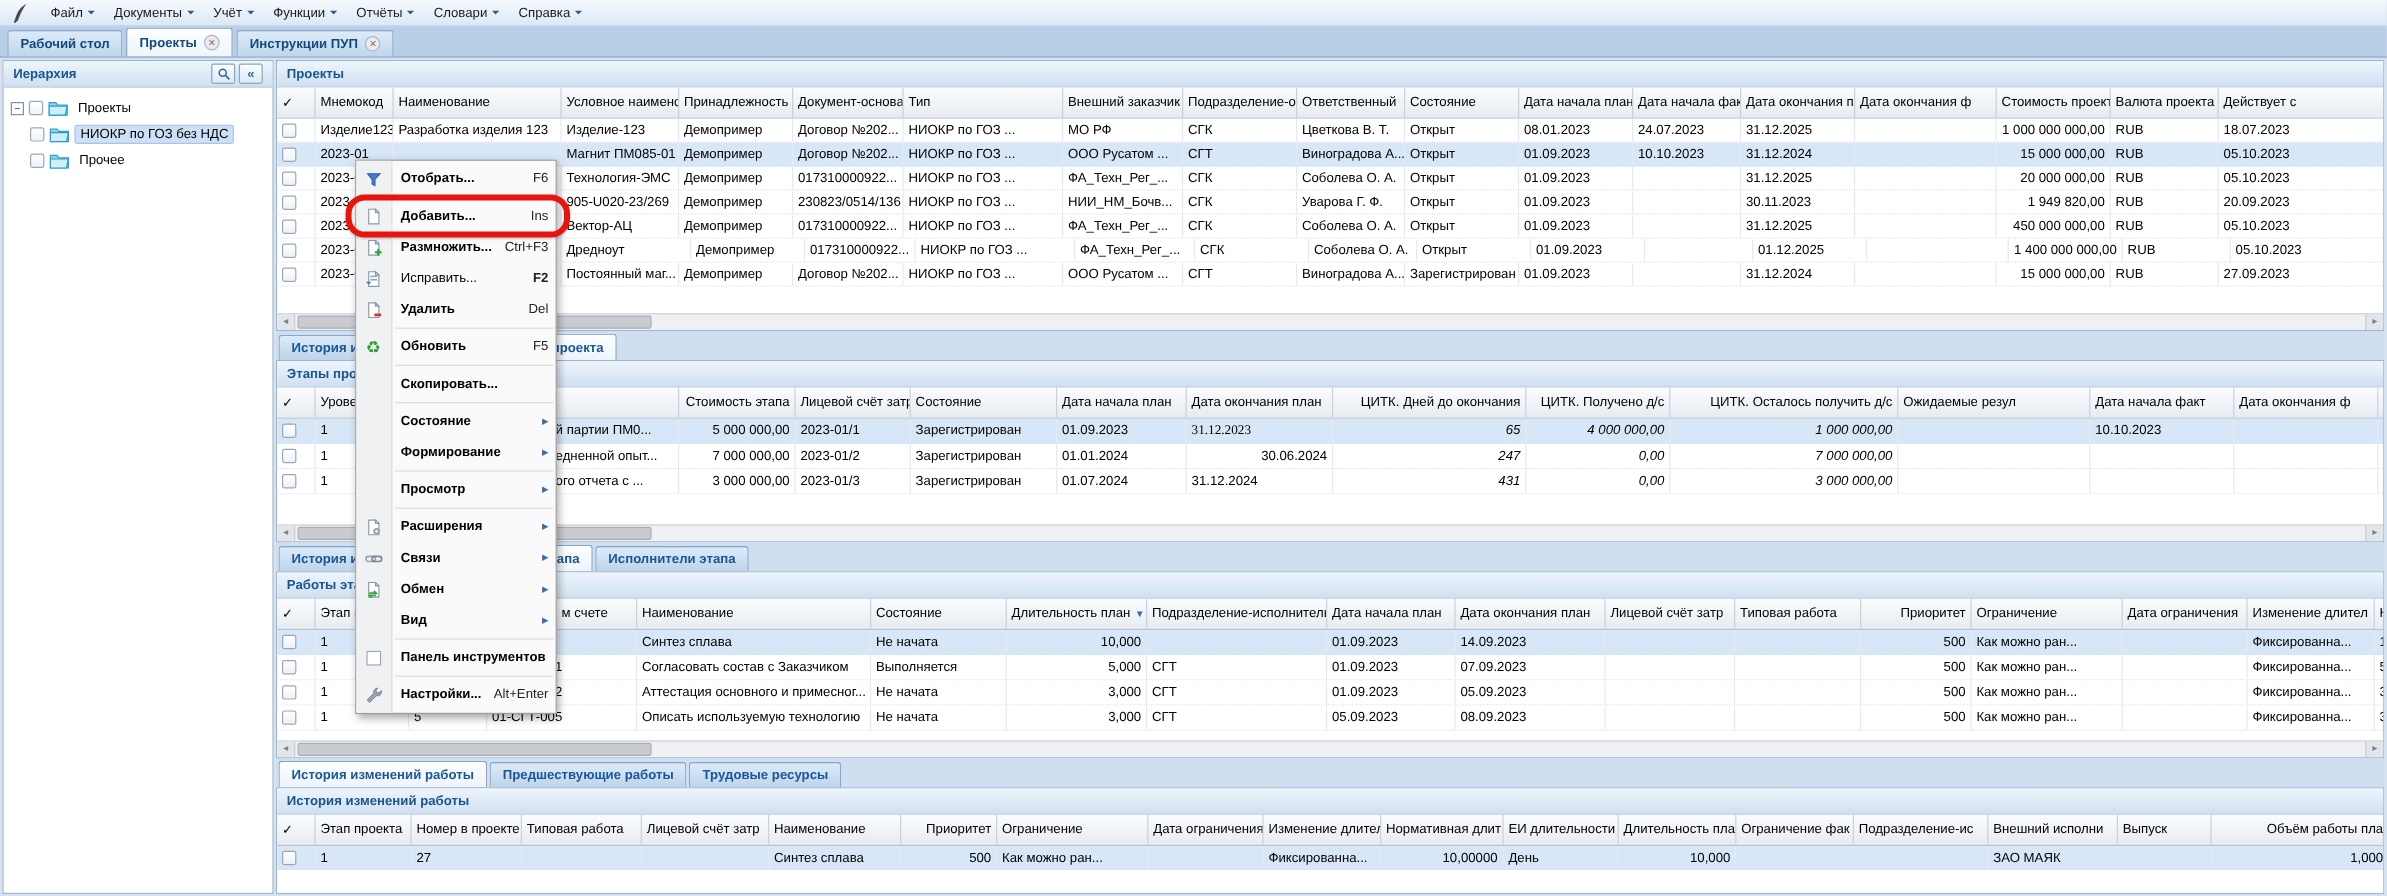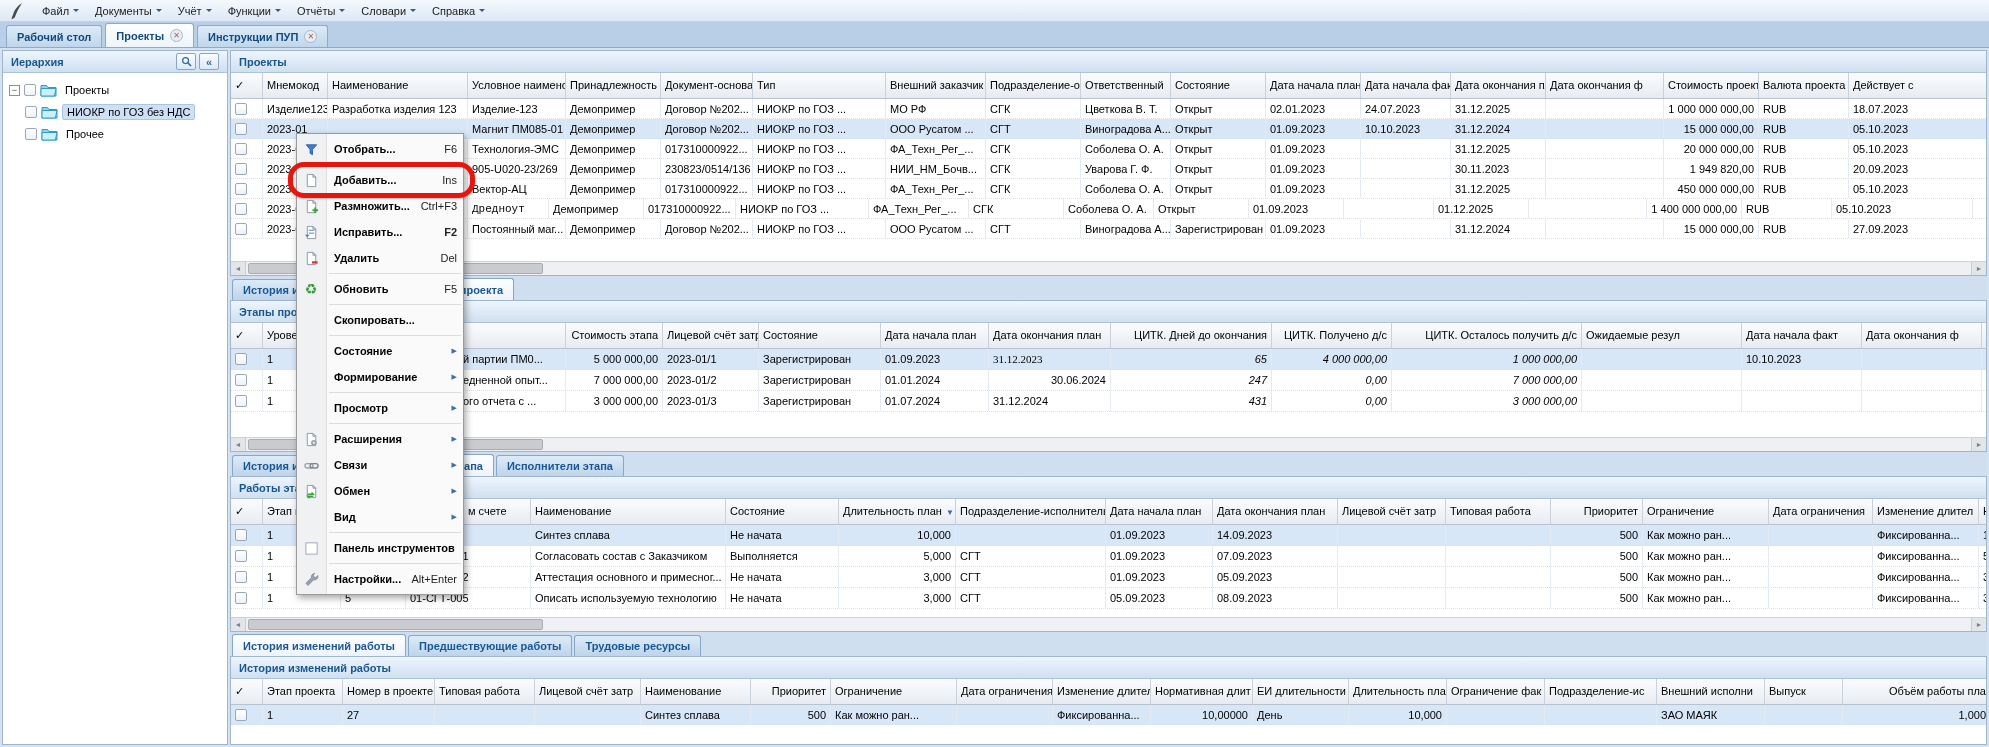--- a/index.html
+++ b/index.html
@@ -72,21 +72,21 @@
   .sarr { width:15px; text-align:center; font-size:7px; color:#7a828c; background:#e2e5e9;
     border-right:1px solid #c9ced5; height:100%; line-height:13px; }
   .sarr.right { margin-left:auto; border-right:none; border-left:1px solid #c9ced5; }
   .sthumb { width:295px; height:11px; margin-left:2px; background:#c9cbd0; border:1px solid #a9adb4; border-radius:2px; }
   
   .cmenu { position:absolute; left:296px; top:133px; width:168px; z-index:50;
     background:#fafafa; border:1px solid #9b9b9b; box-shadow:2px 3px 7px rgba(0,0,0,.35); padding:2px 0; }
   .cmenu::before { content:""; position:absolute; left:0; top:0; bottom:0; width:29px;
     background:#f0f1f3; border-right:1px solid #e0e0e0; }
   .mi { position:relative; height:26px; display:flex; align-items:center; padding:0 6px 0 37px; }
-  .mi.b .mlb { font-weight:bold; }
+  .mi.b .mlb { font-weight:normal; }
   .mlb { white-space:nowrap;font-weight:bold; }
   .msc { margin-left:auto; color:#222; padding-left:6px; }
   .mi.b .msc { font-weight:bold; }
   .mar { margin-left:auto; font-size:7px; color:#3b6ea5; }
   .mic { position:absolute; left:6px; top:5px; width:16px; height:16px; display:flex;
     align-items:center; justify-content:center; }
   .mic svg { width:15px; height:15px; }
   .msep { height:1px; background:#dcdcdc; margin:2px 2px 2px 32px; }
   .ring { position:absolute; left:-9px; right:-12px; top:-5px; bottom:-5px;
     border:5px solid #e8140e; border-radius:16px; pointer-events:none; z-index:5;
@@ -214,21 +214,21 @@
             <div class="tc" style="width: 65px;">Изделие123</div>
             <div class="tc" style="width: 140px;">Разработка изделия 123</div>
             <div class="tc" style="width: 98px;">Изделие-123</div>
             <div class="tc" style="width: 95px;">Демопример</div>
             <div class="tc" style="width: 92px;">Договор №202...</div>
             <div class="tc" style="width: 133px;">НИОКР по ГОЗ ...</div>
             <div class="tc" style="width: 100px;">МО РФ</div>
             <div class="tc" style="width: 95px;">СГК</div>
             <div class="tc" style="width: 90px;">Цветкова В. Т.</div>
             <div class="tc" style="width: 95px;">Открыт</div>
-            <div class="tc" style="width: 95px;">02.01.2023</div>
+            <div class="tc" style="width: 95px;">08.01.2023</div>
             <div class="tc" style="width: 90px;">24.07.2023</div>
             <div class="tc" style="width: 95px;">31.12.2025</div>
             <div class="tc" style="width: 118px;"></div>
             <div class="tc ar" style="width: 95px;">1 000 000 000,00</div>
             <div class="tc" style="width: 90px;">RUB</div>
             <div class="tc" style="width: 141px;">18.07.2023</div>
           </div>
           <div class="trow2 sel">
             <div class="tc" style="width: 32px;"><span class="cbx"></span></div>
             <div class="tc" style="width: 65px;">2023-01</div>
@@ -306,21 +306,21 @@
             <div class="tc" style="width: 95px;">31.12.2025</div>
             <div class="tc" style="width: 118px;"></div>
             <div class="tc ar" style="width: 95px;">450 000 000,00</div>
             <div class="tc" style="width: 90px;">RUB</div>
             <div class="tc" style="width: 141px;">05.10.2023</div>
           </div>
           <div class="trow2">
             <div class="tc" style="width: 32px;"><span class="cbx"></span></div>
             <div class="tc" style="width: 65px;">2023-05</div>
             <div class="tc" style="width: 140px;"></div>
-            <div class="tc" style="width: 81px; font-family: Liberation Mono, monospace;">Дредноут</div>
+            <div class="tc" style="width: 108px;">Дредноут</div>
             <div class="tc" style="width: 95px;">Демопример</div>
             <div class="tc" style="width: 92px;">017310000922...</div>
             <div class="tc" style="width: 133px;">НИОКР по ГОЗ ...</div>
             <div class="tc" style="width: 100px;">ФА_Техн_Рег_...</div>
             <div class="tc" style="width: 95px;">СГК</div>
             <div class="tc" style="width: 90px;">Соболева О. А.</div>
             <div class="tc" style="width: 95px;">Открыт</div>
             <div class="tc" style="width: 95px;">01.09.2023</div>
             <div class="tc" style="width: 90px;"></div>
             <div class="tc" style="width: 95px;">01.12.2025</div>

